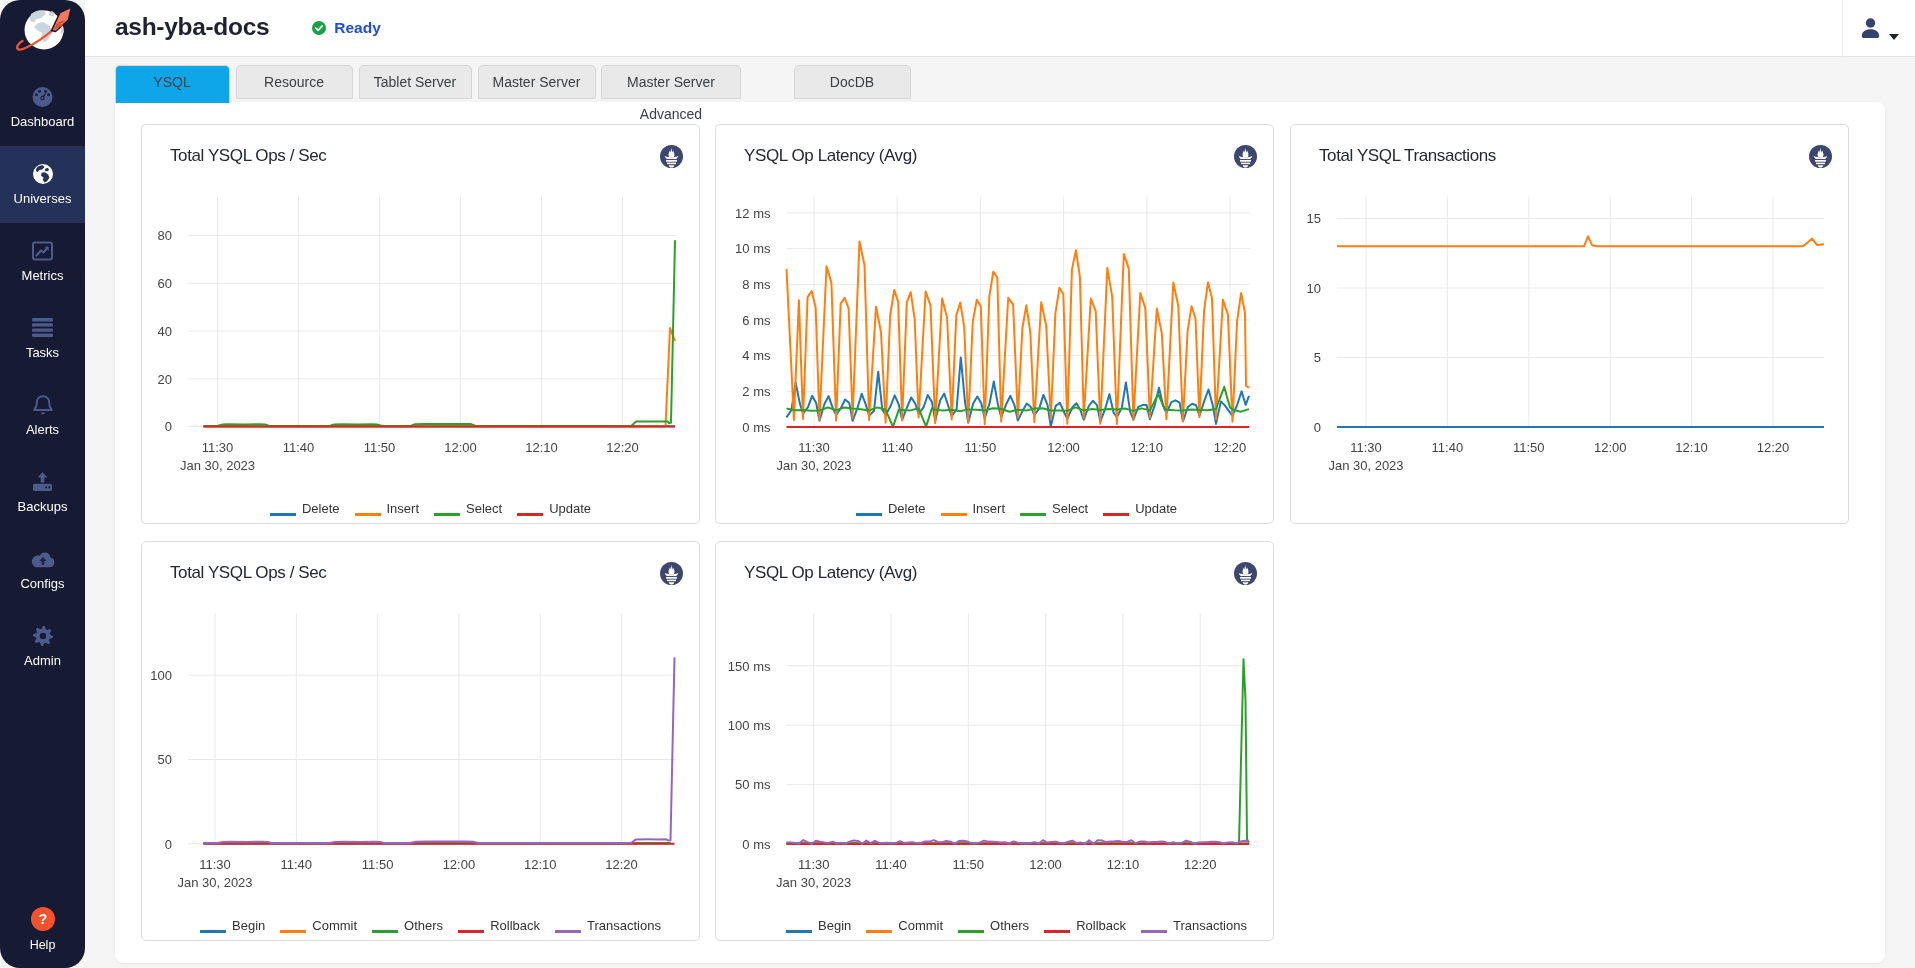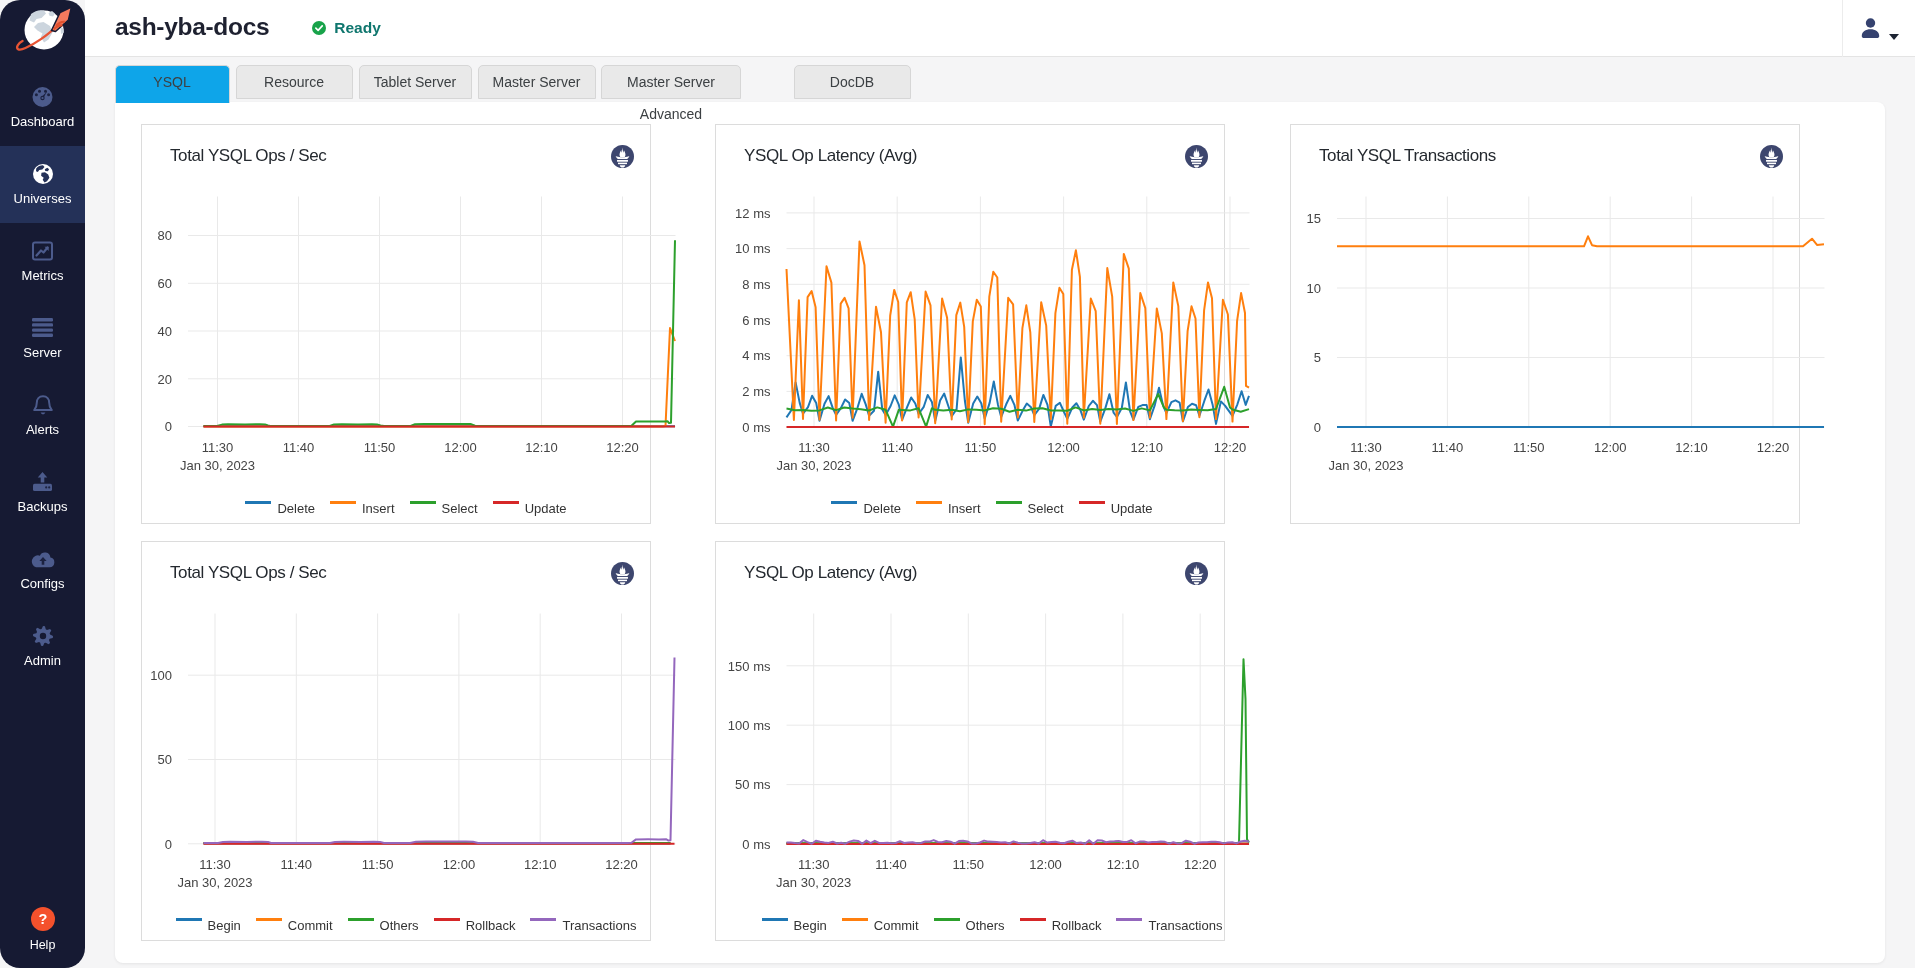--- a/index.html
+++ b/index.html
@@ -7,35 +7,35 @@
 .logo{padding:0 4px;}
 .nav{position:absolute;top:69px;left:0;width:85px;}
 .nav-item{height:77px;text-align:center;}
 .nav-item.active{background:#243158;}
 .nico{height:45px;padding-top:17px;display:flex;justify-content:center;align-items:flex-start;}
 .nlab{margin-top:0;color:#fff;font-size:13px;font-weight:500;}
 .helpbox{position:absolute;left:0;bottom:16px;width:85px;text-align:center;}
 .helpbox .hlab{color:#fff;font-size:12.5px;font-weight:500;margin-top:3px;}
 .header{position:fixed;left:85px;top:0;width:1830px;height:57px;background:#fff;border-bottom:1px solid #e4e4e4;z-index:5;padding-left:32px;}
 .htitle{position:absolute;left:30px;top:13px;font-size:24.5px;font-weight:bold;color:#1e2130;letter-spacing:-.3px;}
-.ready{position:absolute;left:227px;top:19px;font-size:15.5px;font-weight:bold;color:#0f766e;}
+.ready{position:absolute;left:227px;top:19px;font-size:15.5px;font-weight:bold;color:#1d4ed8;}
 .ready svg{margin-right:4px;}
 .hdiv{position:absolute;right:72px;top:0;width:1px;height:57px;background:#ececec;}
 .user{position:absolute;right:33px;top:17px;}
 .user .caret{position:absolute;left:30px;top:9px;}
 .bg{position:absolute;left:85px;top:57px;width:1830px;height:911px;background:#f5f5f6;}
 .tab{position:absolute;top:65px;height:33.5px;background:#e9e9e9;border:1px solid #d6d6d6;border-radius:5px 5px 0 0;text-align:center;line-height:32px;font-size:14px;color:#3c4043;z-index:2;}
 .tactive{background:#0ea5e9;border-bottom:none;height:38px;z-index:4;}
 .card{position:absolute;left:114.5px;top:101.5px;width:1770px;height:861.5px;background:#fff;border-radius:0 8px 8px 8px;box-shadow:0 1px 3px rgba(0,0,0,.07);z-index:1;}
-.panel{position:absolute;z-index:2;width:510px;height:400px;background:#fff;border:1px solid #dcdcdc;border-radius:0;}
+.panel{position:absolute;z-index:2;width:559px;height:400px;background:#fff;border:1px solid #dcdcdc;border-radius:5px;}
 .ptitle{position:absolute;left:28px;top:21px;font-size:17px;letter-spacing:-.4px;color:#24292f;}
 .picon{position:absolute;right:16px;top:20px;}
 .cv{position:absolute;left:0;top:0;}
 .legend{position:absolute;bottom:7px;width:100%;display:flex;justify-content:center;gap:15px;font-size:13px;color:#333;align-items:center;}
-.li{display:flex;align-items:flex-start;}
+.li{display:flex;align-items:flex-end;}
 .ll{display:inline-block;width:26px;height:2.6px;margin-right:6px;}
 </style></head>
 <body>
 <div class="sidebar">
   <div class="logo"><svg width="80" height="62" viewBox="0 0 80 62">
         <circle cx="40" cy="30" r="19.5" fill="#fff"></circle>
         <path fill="#ccd5de" d="M27 14 q6-5 13-3.5 l2 3 -4.5 4.5 -5 1 -2.5 3.5 -4.5-2 Z"></path>
         <path fill="#ccd5de" d="M44.5 13 l3.5-2 3 2.5 -2 3 -3.5-.7 Z"></path>
         <path fill="#ccd5de" d="M30 27 l4-4 5.5-1 6.5 4 2.5 6.5 -4 7 -4.5 3 -3.2-5.5 1.7-3.5 -5-3 Z"></path>
         <path fill="#ccd5de" d="M56.5 27.5 l3 1 .5 4 -3 1.5 Z"></path>
@@ -82,21 +82,21 @@
       </div>
       <div class="nav-item">
         <div class="nico">
           <svg width="23" height="21" viewBox="0 0 23 21">
             <rect x="1" y="1" width="21" height="3.4" rx="1.2" fill="#4c5b8c"></rect>
             <rect x="1" y="6.2" width="21" height="3.4" rx="1.2" fill="#4c5b8c"></rect>
             <rect x="1" y="11.4" width="21" height="3.4" rx="1.2" fill="#4c5b8c"></rect>
             <rect x="1" y="16.6" width="21" height="3.4" rx="1.2" fill="#4c5b8c"></rect>
           </svg>
         </div>
-        <div class="nlab">Server</div>
+        <div class="nlab">Tasks</div>
       </div>
       <div class="nav-item">
         <div class="nico">
           <svg width="22" height="23" viewBox="0 0 22 23">
             <path d="M11 2.2 c-4 0-6.2 3-6.2 6.5 0 4.5-1.6 6-2.6 7.3 h17.6 c-1-1.3-2.6-2.8-2.6-7.3 0-3.5-2.2-6.5-6.2-6.5 Z" fill="none" stroke="#4c5b8c" stroke-width="2" stroke-linejoin="round"></path>
             <path d="M8.6 18.6 a2.5 2.5 0 0 0 4.8 0 Z" fill="#4c5b8c"></path>
           </svg>
         </div>
         <div class="nlab">Alerts</div>
       </div>

